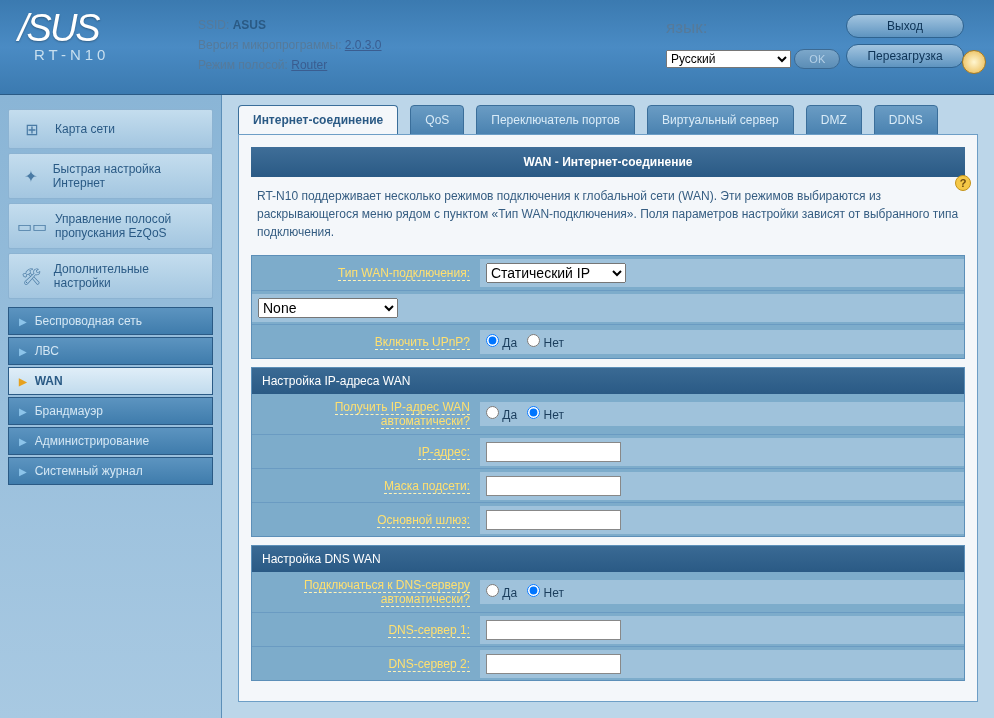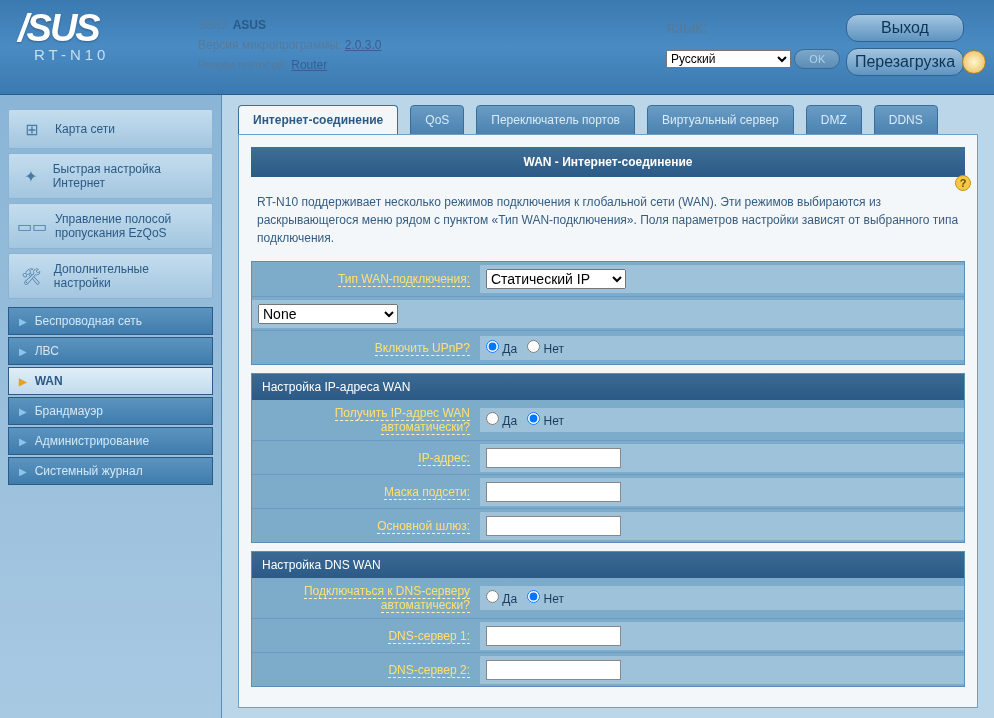--- a/index.html
+++ b/index.html
@@ -17,21 +17,21 @@
   height: 95px;
   display: flex;
   align-items: flex-start;
   padding: 8px 18px;
   border-bottom: 1px solid #2a5a85;
   position: relative;
 }
 .logo-block { width: 180px; padding-top: 4px; }
 .logo-text {
   font-size: 38px;
-  font-weight: 700;
+  font-weight: 400;
   font-style: italic;
   color: #fff;
   letter-spacing: -2px;
   line-height: 0.85;
   text-shadow: 0 1px 2px rgba(0,0,0,0.3);
 }
 .model { color: #c8dfef; font-size: 15px; letter-spacing: 4px; margin-top: 2px; margin-left: 16px;}
 .header-info { flex: 1; padding-top: 10px; color: #6f89a3; font-size: 12px; }
 .header-info .row { margin-bottom: 6px; }
 .header-info .lbl { color: #567a9a; }
@@ -53,21 +53,21 @@
 }
 .header-buttons { width: 130px; padding-top: 6px; text-align: center;}
 .hbtn {
   background: linear-gradient(#a3c5e0, #5e94c0);
   border: 1px solid #2f6390;
   border-radius: 12px;
   color: #0d3356;
   padding: 4px 0;
   width: 118px;
   margin-bottom: 6px;
-  font-size: 16px;
+  font-size: 12px;
   cursor: pointer;
   display:block;
 }
 .avatar {
   position:absolute; right:8px; top:50px;
   width:24px;height:24px;border-radius:50%;
   background: radial-gradient(#fff6d0,#e8b64a);
   border:1px solid #a97a1f;
 }
 .body-wrap { display: flex; height: calc(100% - 95px); }
@@ -121,21 +121,21 @@
   border-bottom:1px solid #f4f7fa;
 }
 .panel {
   background:#f4f7fa; border:1px solid #6d9ec6;
   margin-top:-1px; padding:12px;
   position:relative;
 }
 .panel-title {
   background: linear-gradient(#3f6e98,#2a5a85);
   color:#fff; text-align:center; font-weight:bold;
-  padding:8px; margin-bottom:8px;
+  padding:8px; margin-bottom:2px;
 }
 .help-ico{
   position:absolute; right:6px; top:40px;
   width:16px;height:16px; border-radius:50%;
   background:#f5c847; border:1px solid #c4931a;
   color:#6b4a10; text-align:center; font-size:11px; line-height:14px;
   font-weight:bold;
 }
 .panel-desc { color:#355d82; padding:8px 6px 14px 6px; line-height:1.5; }
 .form-section { background:#7daccb; border:1px solid #5c8fb8; margin-bottom:8px;}

